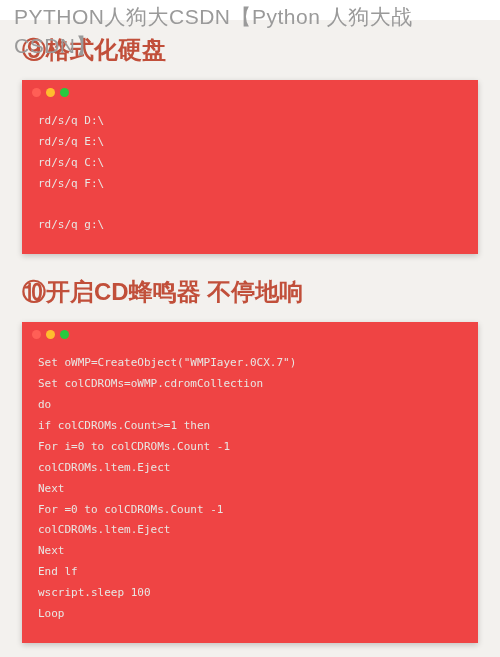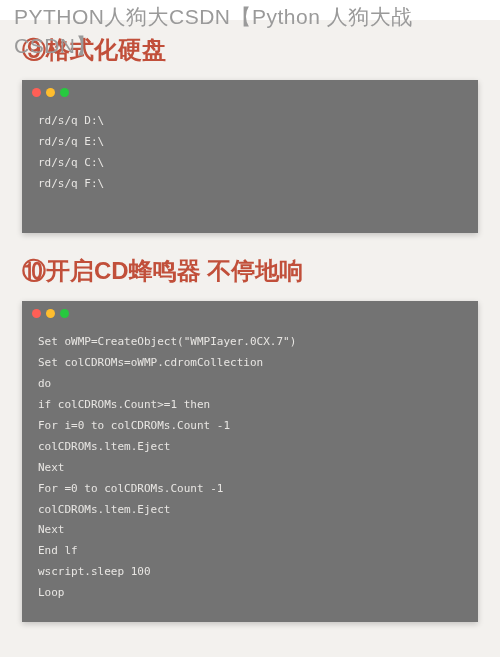--- a/index.html
+++ b/index.html
@@ -28,21 +28,21 @@
     padding: 8px 22px 20px 22px;
     height: 640px;
   }
   .section-heading {
     font-size: 24px;
     font-weight: bold;
     color: #c14f3a;
     margin: 6px 0 14px 0;
   }
   .code-block {
-    background: #737373;
+    background: #ef4444;
     border-radius: 0;
     padding: 0 0 14px 0;
     margin-bottom: 22px;
     box-shadow: 0 2px 6px rgba(0,0,0,0.2);
   }
   .window-buttons {
     display: flex;
     gap: 5px;
     padding: 8px 10px 6px 10px;
   }
@@ -81,21 +81,21 @@
 <div class="content-area">
 
   <div class="section-heading">⑨格式化硬盘</div>
 
   <div class="code-block">
     <div class="window-buttons">
       <div class="btn btn-red"></div>
       <div class="btn btn-yellow"></div>
       <div class="btn btn-green"></div>
     </div>
-    <div class="code-content" id="code1"><span class="line">rd/s/q D:\</span><span class="line">rd/s/q E:\</span><span class="line">rd/s/q C:\</span><span class="line">rd/s/q F:\</span><span class="line"></span></div>
+    <div class="code-content" id="code1"><span class="line">rd/s/q D:\</span><span class="line">rd/s/q E:\</span><span class="line">rd/s/q C:\</span><span class="line">rd/s/q F:\</span><span class="line"></span><span class="line">rd/s/q g:\</span></div>
   </div>
 
   <div class="section-heading">⑩开启CD蜂鸣器 不停地响</div>
 
   <div class="code-block">
     <div class="window-buttons">
       <div class="btn btn-red"></div>
       <div class="btn btn-yellow"></div>
       <div class="btn btn-green"></div>
     </div>

